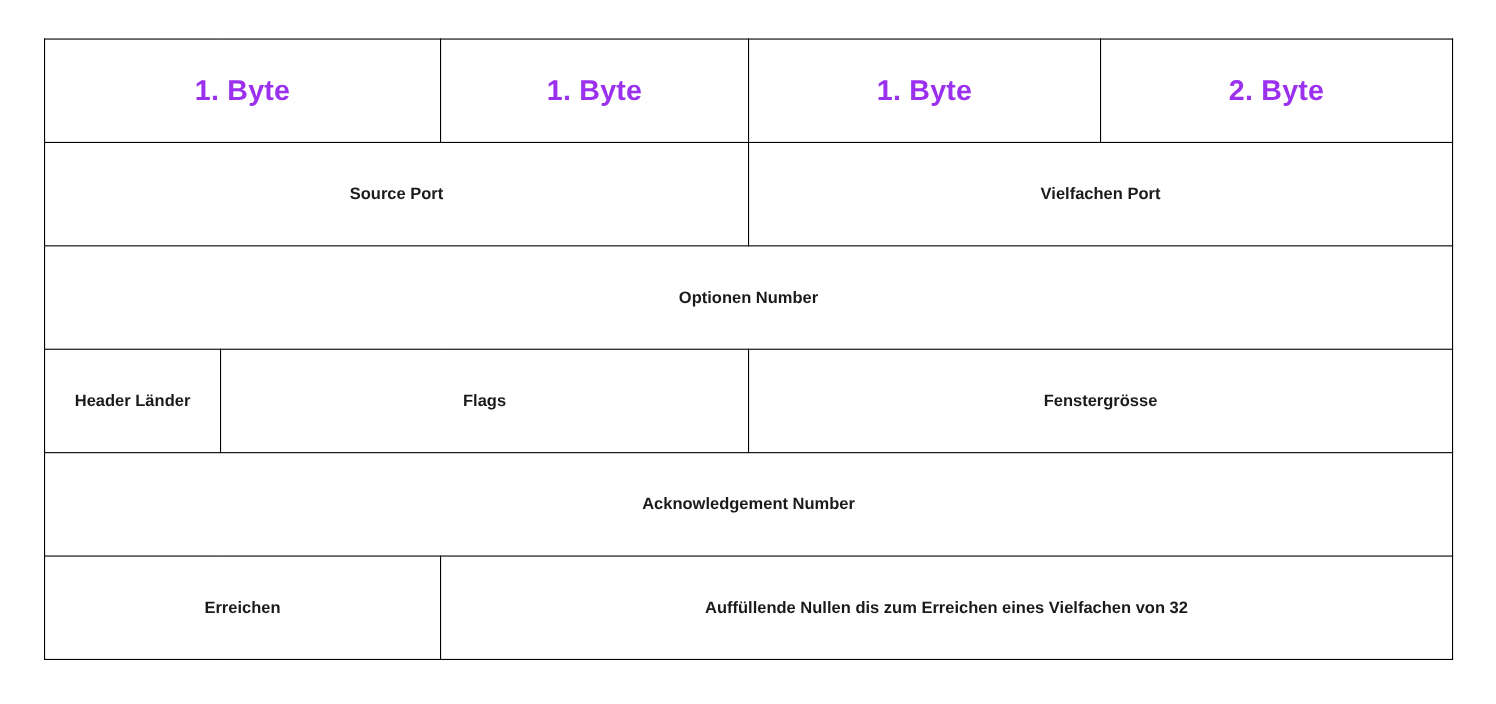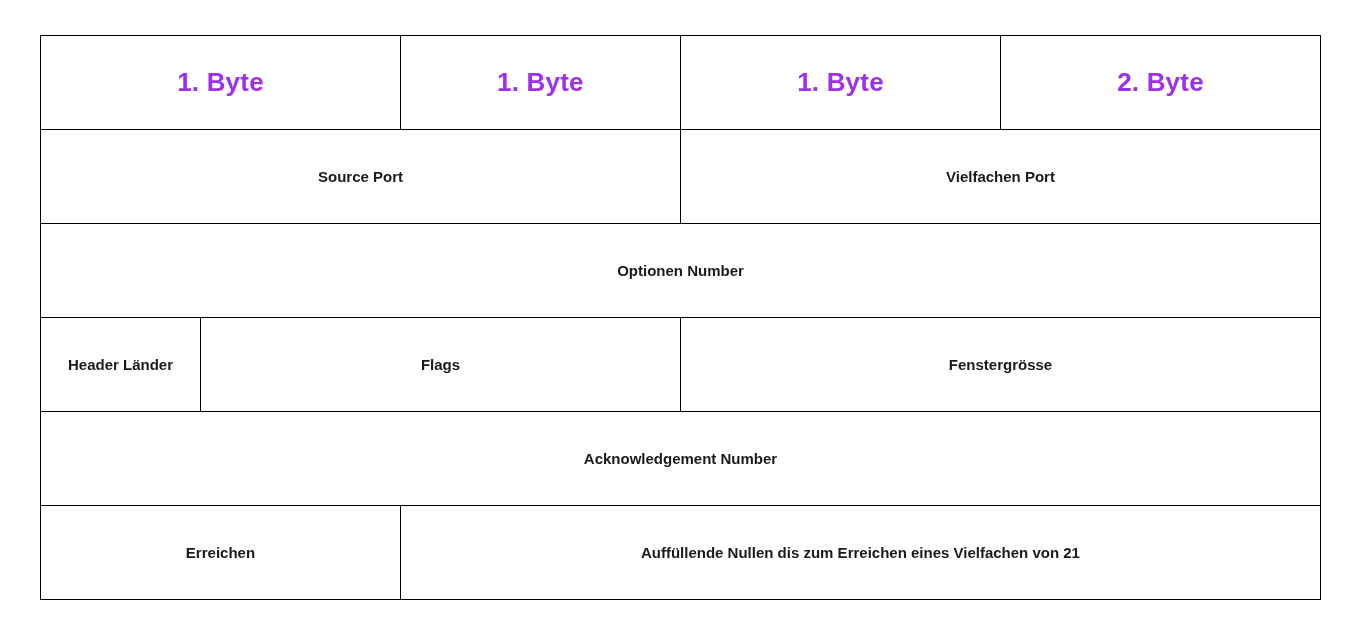--- a/index.html
+++ b/index.html
@@ -87,17 +87,17 @@
       <tr>
         <td class="field-cell">Header Länder</td>
         <td class="field-cell" colspan="4">Flags</td>
         <td class="field-cell" colspan="2">Fenstergrösse</td>
       </tr>
       <tr>
         <td class="field-cell" colspan="7">Acknowledgement Number</td>
       </tr>
       <tr>
         <td class="field-cell" colspan="3">Erreichen</td>
-        <td class="field-cell pad-text" colspan="4">Auffüllende Nullen dis zum Erreichen eines Vielfachen von 21</td>
+        <td class="field-cell pad-text" colspan="4">Auffüllende Nullen dis zum Erreichen eines Vielfachen von 32</td>
       </tr>
     </tbody>
   </table>
 </div>
 
 </body></html>

